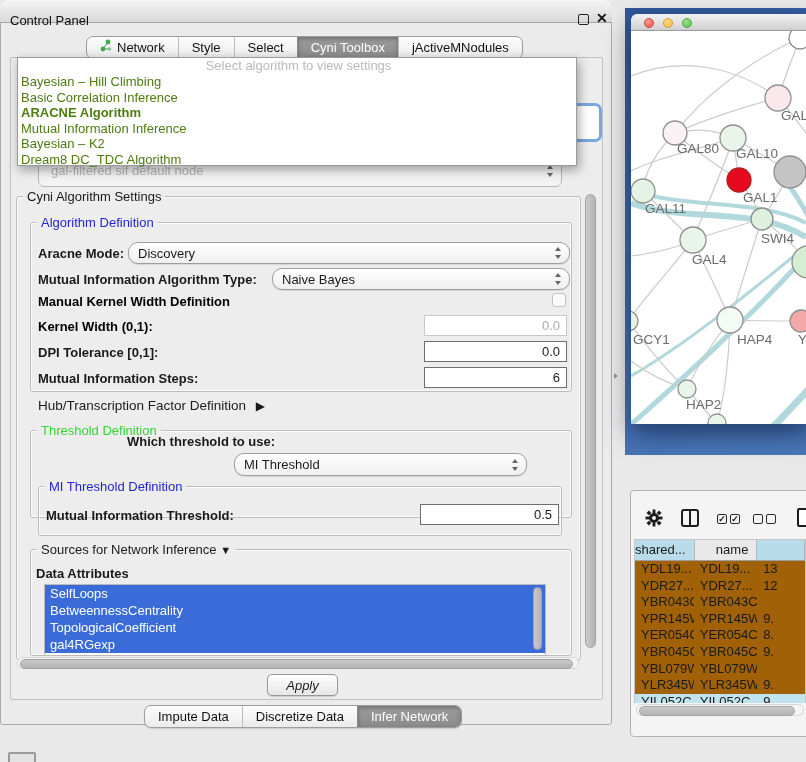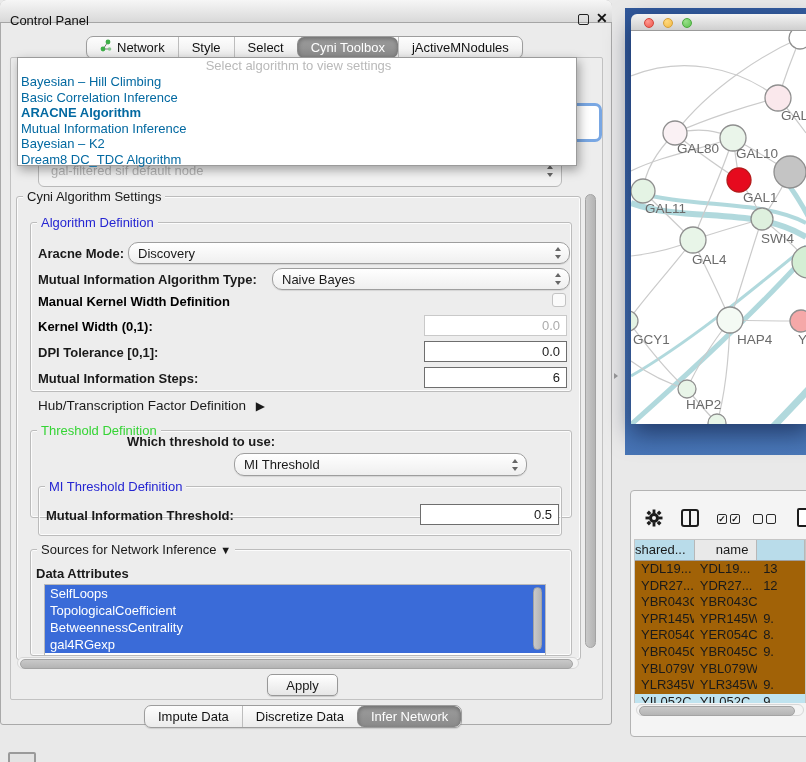--- a/index.html
+++ b/index.html
@@ -11,34 +11,34 @@
   .cp-frame { left:0; top:8; width:612px; height:725px; background:#ebebeb; border:1px solid #a9a9a9; border-radius:6px 6px 3px 3px; }
   .cp-titlebar { left:0; top:8; width:612px; height:23px; background:linear-gradient(#f6f6f6,#d9d9d9); border-bottom:1px solid #a5a5a5; border-radius:6px 6px 0 0; }
   .cp-title { left:10px; top:13px; font-size:13px; color:#111; }
   .float-icon { left:578px; top:14px; width:11px; height:11px; border:1.6px solid #222; border-radius:2px; }
   .close-icon { left:596px; top:10px; font-size:14px; font-weight:bold; color:#111; cursor:default; }
 
   
   .tabbar { display:flex; height:23px; border:1px solid #9d9d9d; border-radius:7px; background:linear-gradient(#fdfdfd,#ebebeb); overflow:hidden; box-shadow:0 1px 1px rgba(0,0,0,.12); }
   .tab { padding:0 13px; line-height:21px; font-size:13px; color:#111; border-left:1px solid #bdbdbd; display:flex; align-items:center; gap:5px; white-space:nowrap; }
   .tab:first-child { border-left:none; }
-  .tab.sel { background:linear-gradient(#9d9d9d,#8a8a8a); color:#fff; box-shadow:inset 0 2px 4px rgba(0,0,0,.3); border-left-color:#8a8a8a;border-radius:7px; }
+  .tab.sel { background:linear-gradient(#9d9d9d,#8a8a8a); color:#fff; box-shadow:inset 0 2px 4px rgba(0,0,0,.3); border-left-color:#8a8a8a; }
   #top-tabs { left:86px; top:36px; }
   #bottom-tabs { left:144px; top:705px; }
 
   
   .cp-content { left:10px; top:57px; width:593px; height:643px; background:#ededed; border:1px solid #c2c2c2; border-radius:2px; }
 
   
   .ghost-combo { left:38px; top:155px; width:524px; height:32px; background:#f3f3f3; border:1px solid #b9b9b9; border-radius:6px; z-index:1; color:#b5b5b5; line-height:30px; padding-left:12px; }
   .ghost-focus { left:548px; top:103px; width:54px; height:39px; background:#fff; border:3px solid #79a7e3; border-radius:7px; z-index:1; }
 
   
   .popup { left:17px; top:57px; width:560px; height:109px; background:#fff; border:1px solid #9b9b9b; box-shadow:2px 4px 10px rgba(0,0,0,.35); z-index:10; }
-  .pitem { height:15.5px; line-height:15.5px; font-size:13px; padding-left:3px; color:#0369a1; white-space:nowrap; }
+  .pitem { height:15.5px; line-height:15.5px; font-size:13px; padding-left:3px; color:#4d7c0f; white-space:nowrap; }
   .pitem.ph { text-align:center; color:#b9b9b9; height:16px; }
   .pitem.bold { font-weight:bold; }
 
   
   .group { border:1px solid #bcbcbc; border-radius:3px; box-shadow:inset 0 0 0 1px rgba(255,255,255,.8); }
   .glabel { position:absolute; top:-8px; left:6px; background:#ededed; padding:0 4px; font-size:13px; line-height:15px; white-space:nowrap; }
   .blue { color:#2525d2; } .green { color:#35d435; }
 
   .flabel { font-size:13px; font-weight:bold; white-space:nowrap; }
   .flabel.dis { color:#000000; }
@@ -203,31 +203,31 @@
 
 <div class="abs group" style="left:30px; top:549px; width:542px; height:107px;">
   <span class="glabel">
     <span>Sources for Network Inference</span>
     <span style="font-size:11px;">▼</span>
   </span>
 </div>
 <div class="abs flabel" style="left:36px; top:566px;">Data Attributes</div>
 <div class="abs attr-list" id="attr-list">
     <div class="attr-item">SelfLoops</div>
+    <div class="attr-item">BetweennessCentrality</div>
     <div class="attr-item">TopologicalCoefficient</div>
-    <div class="attr-item">BetweennessCentrality</div>
     <div class="attr-item">gal4RGexp</div>
   </div>
 <div class="abs vthumb" style="left:533px; top:587px; height:63px; width:9px;"></div>
 
 <div class="abs htrack" style="left:17px; top:657px; width:562px; height:12px;">
   <div class="hthumb" style="margin:0.5px 2px; width:553px;"></div>
 </div>
 
-<div class="abs button" style="left:267px; top:674px; width:71px; height:22px; line-height:21px;">Apply</div>
+<div class="abs button" style="left:267px; top:674px; width:71px; height:22px; line-height:21px;font-style:italic;">Apply</div>
 <div class="abs tabbar" id="bottom-tabs">
     <div class="tab">
       <span>Impute Data</span>
     </div>
     <div class="tab">
       <span>Discretize Data</span>
     </div>
     <div class="tab sel">
       <span>Infer Network</span>
     </div>

